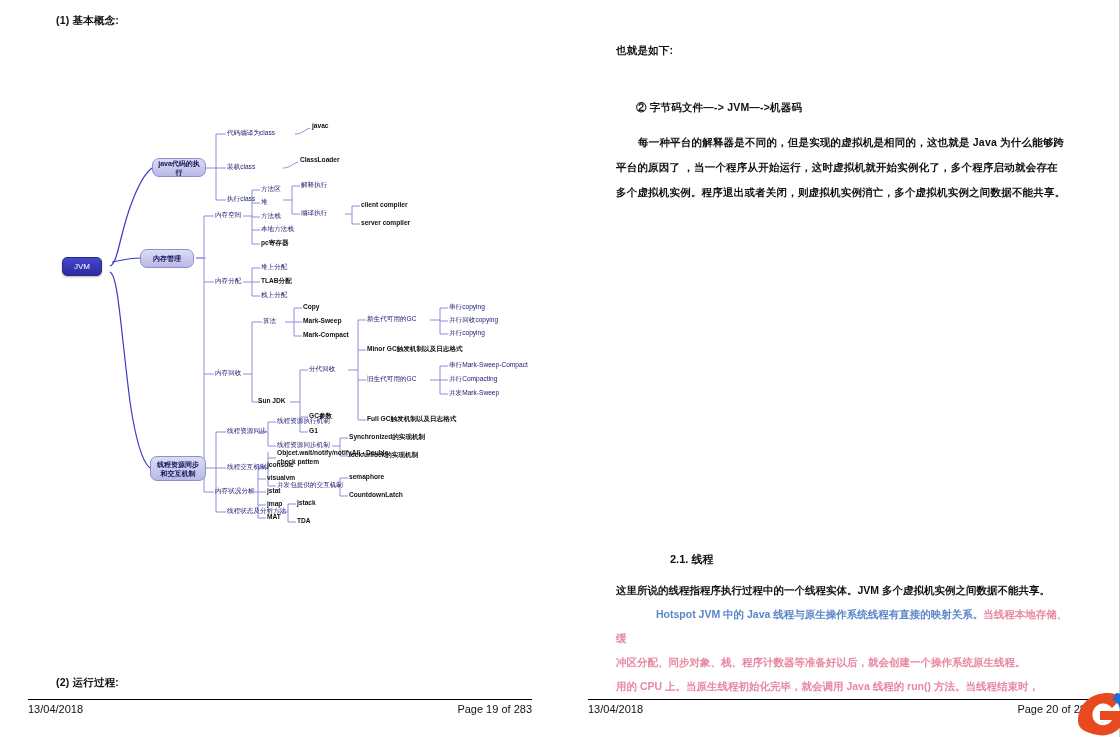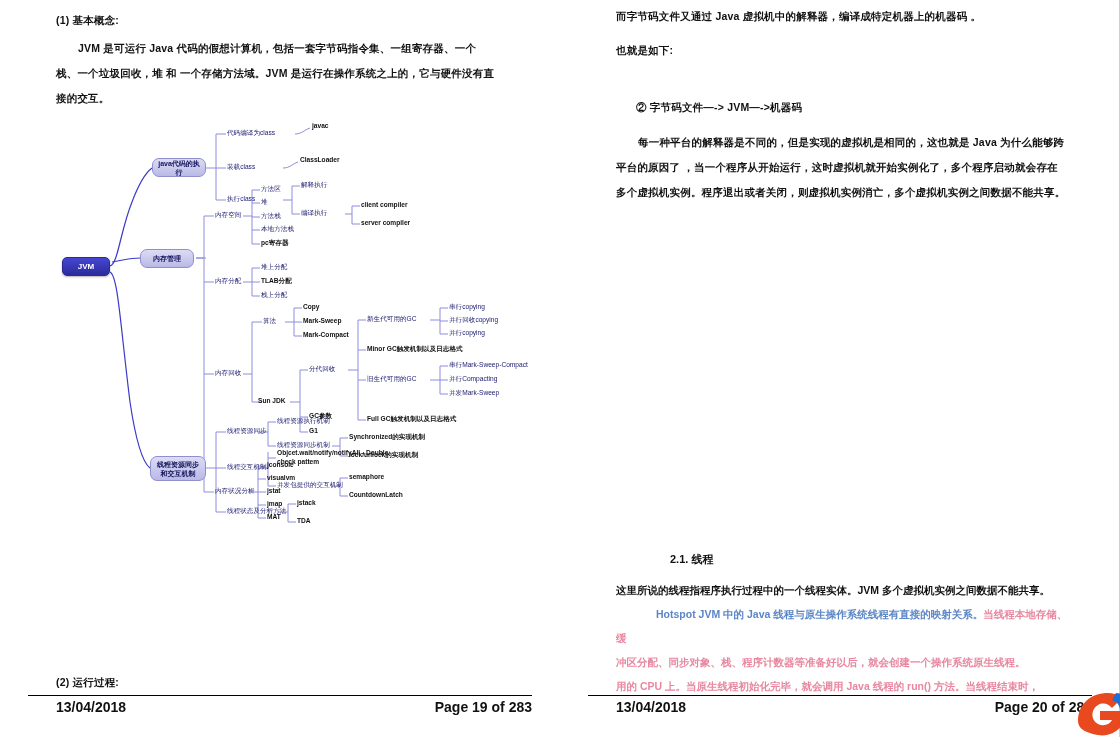--- a/index.html
+++ b/index.html
@@ -34,55 +34,54 @@
 
   .sec-head { position:absolute; left:110px; top:552px; font-size:11px; font-weight:bold; color:#111; }
   .rp-t6 { position:absolute; left:56px; top:578px; width:455px; }
   .rp-t6 .ln { display:block; line-height:24px; font-size:10.5px; font-weight:600; }
   .c-black { color:#111; }
   .c-blue  { color:#5b86c6;padding-left:40px; }
   .c-pink  { color:#e887a0; }
 
   
   .footer { position:absolute; bottom:22px; left:28px; right:28px; border-top:1.6px solid #000; }
-  .footer-row { display:flex; justify-content:space-between; padding-top:3px; font-size:14px; color:#111; font-weight:700;margin-left:28px; }
+  .footer-row { display:flex; justify-content:space-between; padding-top:3px; font-size:11px; color:#111; font-weight:400; }
 
   
   .mindmap { position:absolute; left:0; top:112px; width:560px; height:560px; }
   .mm-svg { position:absolute; left:0; top:0; }
   .mm-node {
     position:absolute; font-size:6.6px; color:#1a1a6e; white-space:nowrap;
     font-family:"Liberation Sans", sans-serif;
   }
   .mm-node.b { font-weight:bold; color:#111; }
   .mm-root {
-    position:absolute; width:48px; height:19px; border-radius:5px;
+    position:absolute; width:40px; height:19px; border-radius:5px;
     background:linear-gradient(#4646d2,#2b2b9e); border:1px solid #2a2a8a;
-    color:#fff; font-size:8px; font-weight:bold;
+    color:#fff; font-size:8px; font-weight:normal;
     display:flex; align-items:center; justify-content:center;
     box-shadow:0 1px 2px rgba(0,0,0,.3);
   }
   .mm-cap {
     position:absolute; border-radius:7px;
     background:linear-gradient(#dcdcf5,#b9b9e6); border:1px solid #8f8fd0;
     color:#12125a; font-size:7px; font-weight:bold; text-align:center;
     display:flex; align-items:center; justify-content:center; line-height:9px;
     padding:1px 3px;
   }
   .corner-logo { position:absolute; right:0px; bottom:0px; width:44px; height:46px; overflow:hidden; }
 </style>
 </head>
 <body>
 
 <div class="spread">
 
   <div class="page page-left">
 
     <div class="body-text lp-t1">(1) 基本概念:</div>
-    <div class="body-text indent lp-t2">JVM 是可运行 Java 代码的假想计算机，包括一套字节码指令集、一组寄存器、一个栈、一个垃圾回收，堆 和 一个存储方法域。JVM 是运行在操作系统之上的，它与硬件没有直接的交互。</div>
     <div class="body-text lp-t3">(2) 运行过程:</div>
 
     <div class="mindmap">
       <svg class="mm-svg" width="560" height="560" viewBox="0 0 560 560">
         <g fill="none" stroke="#6a6ad2" stroke-width="1">
 
           <path d="M110,154 C118,152 120,120 132,90 C138,74 144,62 152,56" stroke="#3a3ac8" stroke-width="1.2"></path>
 
           <path d="M112,150 C124,148 130,146 140,146" stroke="#3a3ac8" stroke-width="1.2"></path>
 
@@ -291,21 +290,20 @@
       <div class="footer-row">
         <span>13/04/2018</span>
         <span>Page 19 of 283</span>
       </div>
     </div>
   </div>
 
   <div class="page page-right">
     <div class="page-divider"></div>
 
-    <div class="body-text rp-t1">而字节码文件又通过 Java 虚拟机中的解释器，编译成特定机器上的机器码 。</div>
     <div class="body-text rp-t2">也就是如下:</div>
     <div class="body-text indent rp-t5">每一种平台的解释器是不同的，但是实现的虚拟机是相同的，这也就是 Java 为什么能够跨平台的原因了 ，当一个程序从开始运行，这时虚拟机就开始实例化了，多个程序启动就会存在多个虚拟机实例。程序退出或者关闭，则虚拟机实例消亡，多个虚拟机实例之间数据不能共享。</div>
     <div class="body-text rp-t4">② 字节码文件—-&gt; JVM—-&gt;机器码</div>
 
     <div class="sec-head">2.1. 线程</div>
 
     <div class="rp-t6">
       <span class="ln c-black">这里所说的线程指程序执行过程中的一个线程实体。JVM 多个虚拟机实例之间数据不能共享。</span>
       <span class="ln"><span class="c-blue">Hotspot JVM 中的 Java 线程与原生操作系统线程有直接的映射关系。</span><span class="c-pink">当线程本地存储、缓</span></span>
       <span class="ln c-pink">冲区分配、同步对象、栈、程序计数器等准备好以后，就会创建一个操作系统原生线程。</span>

